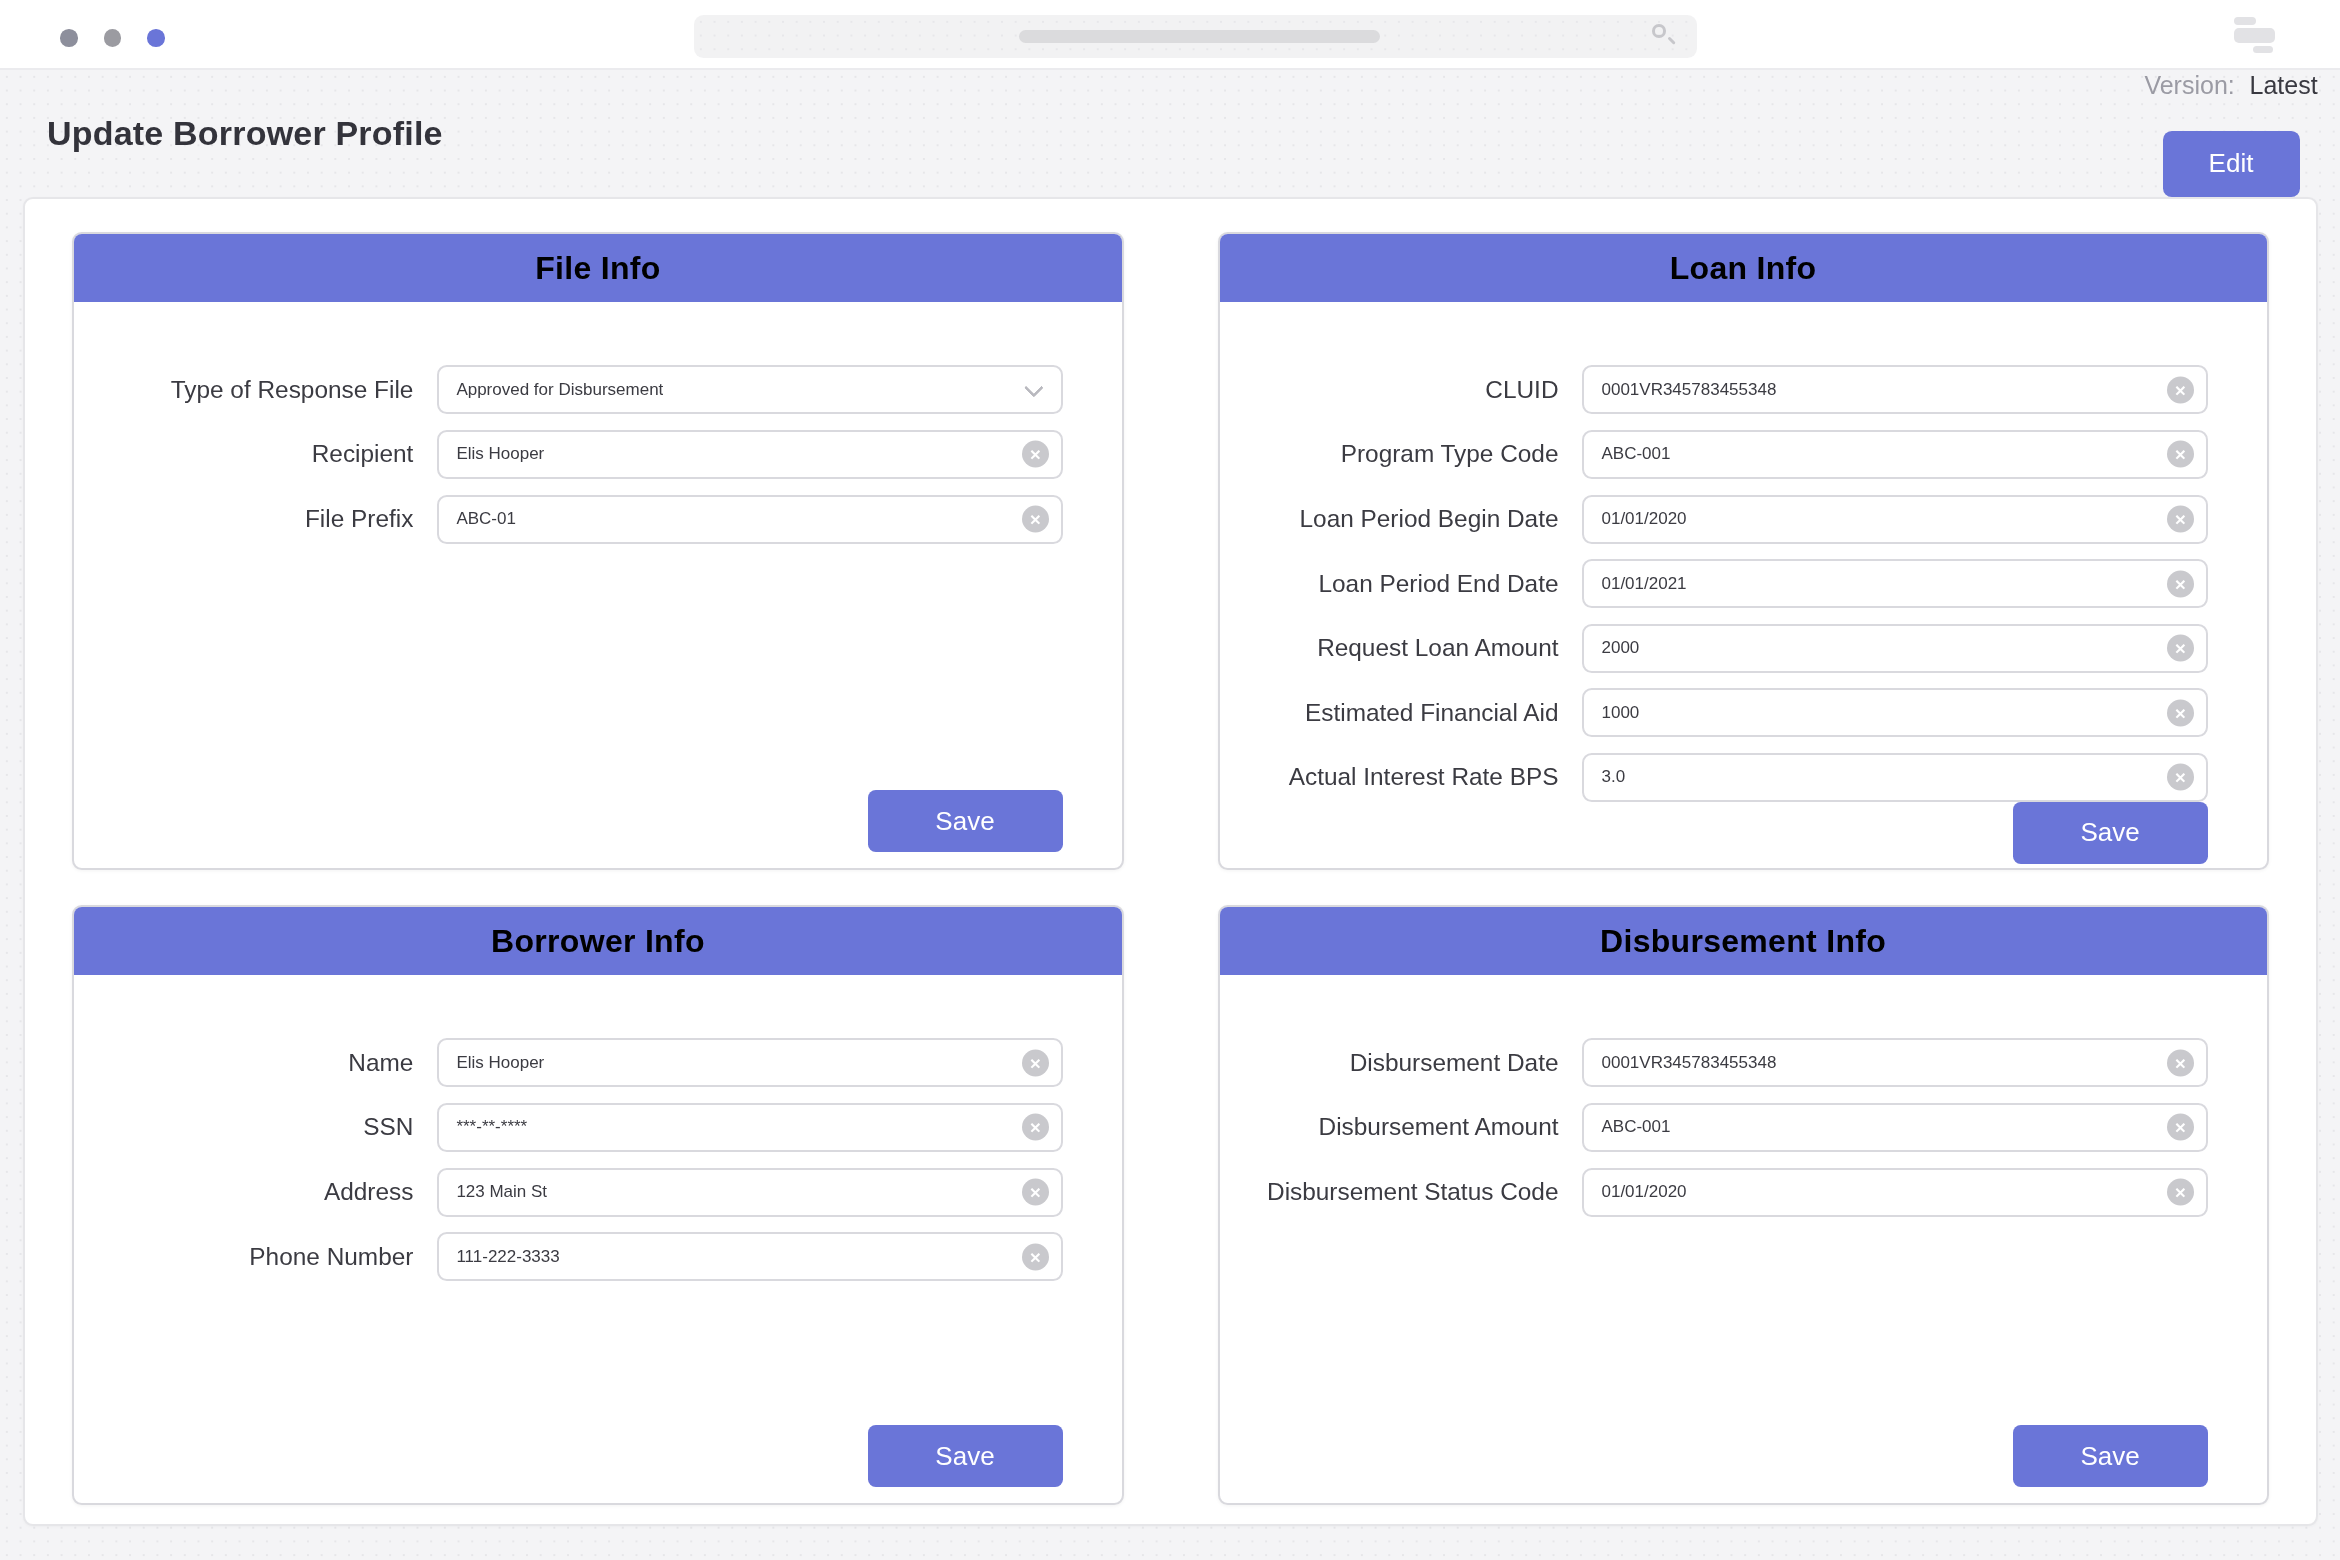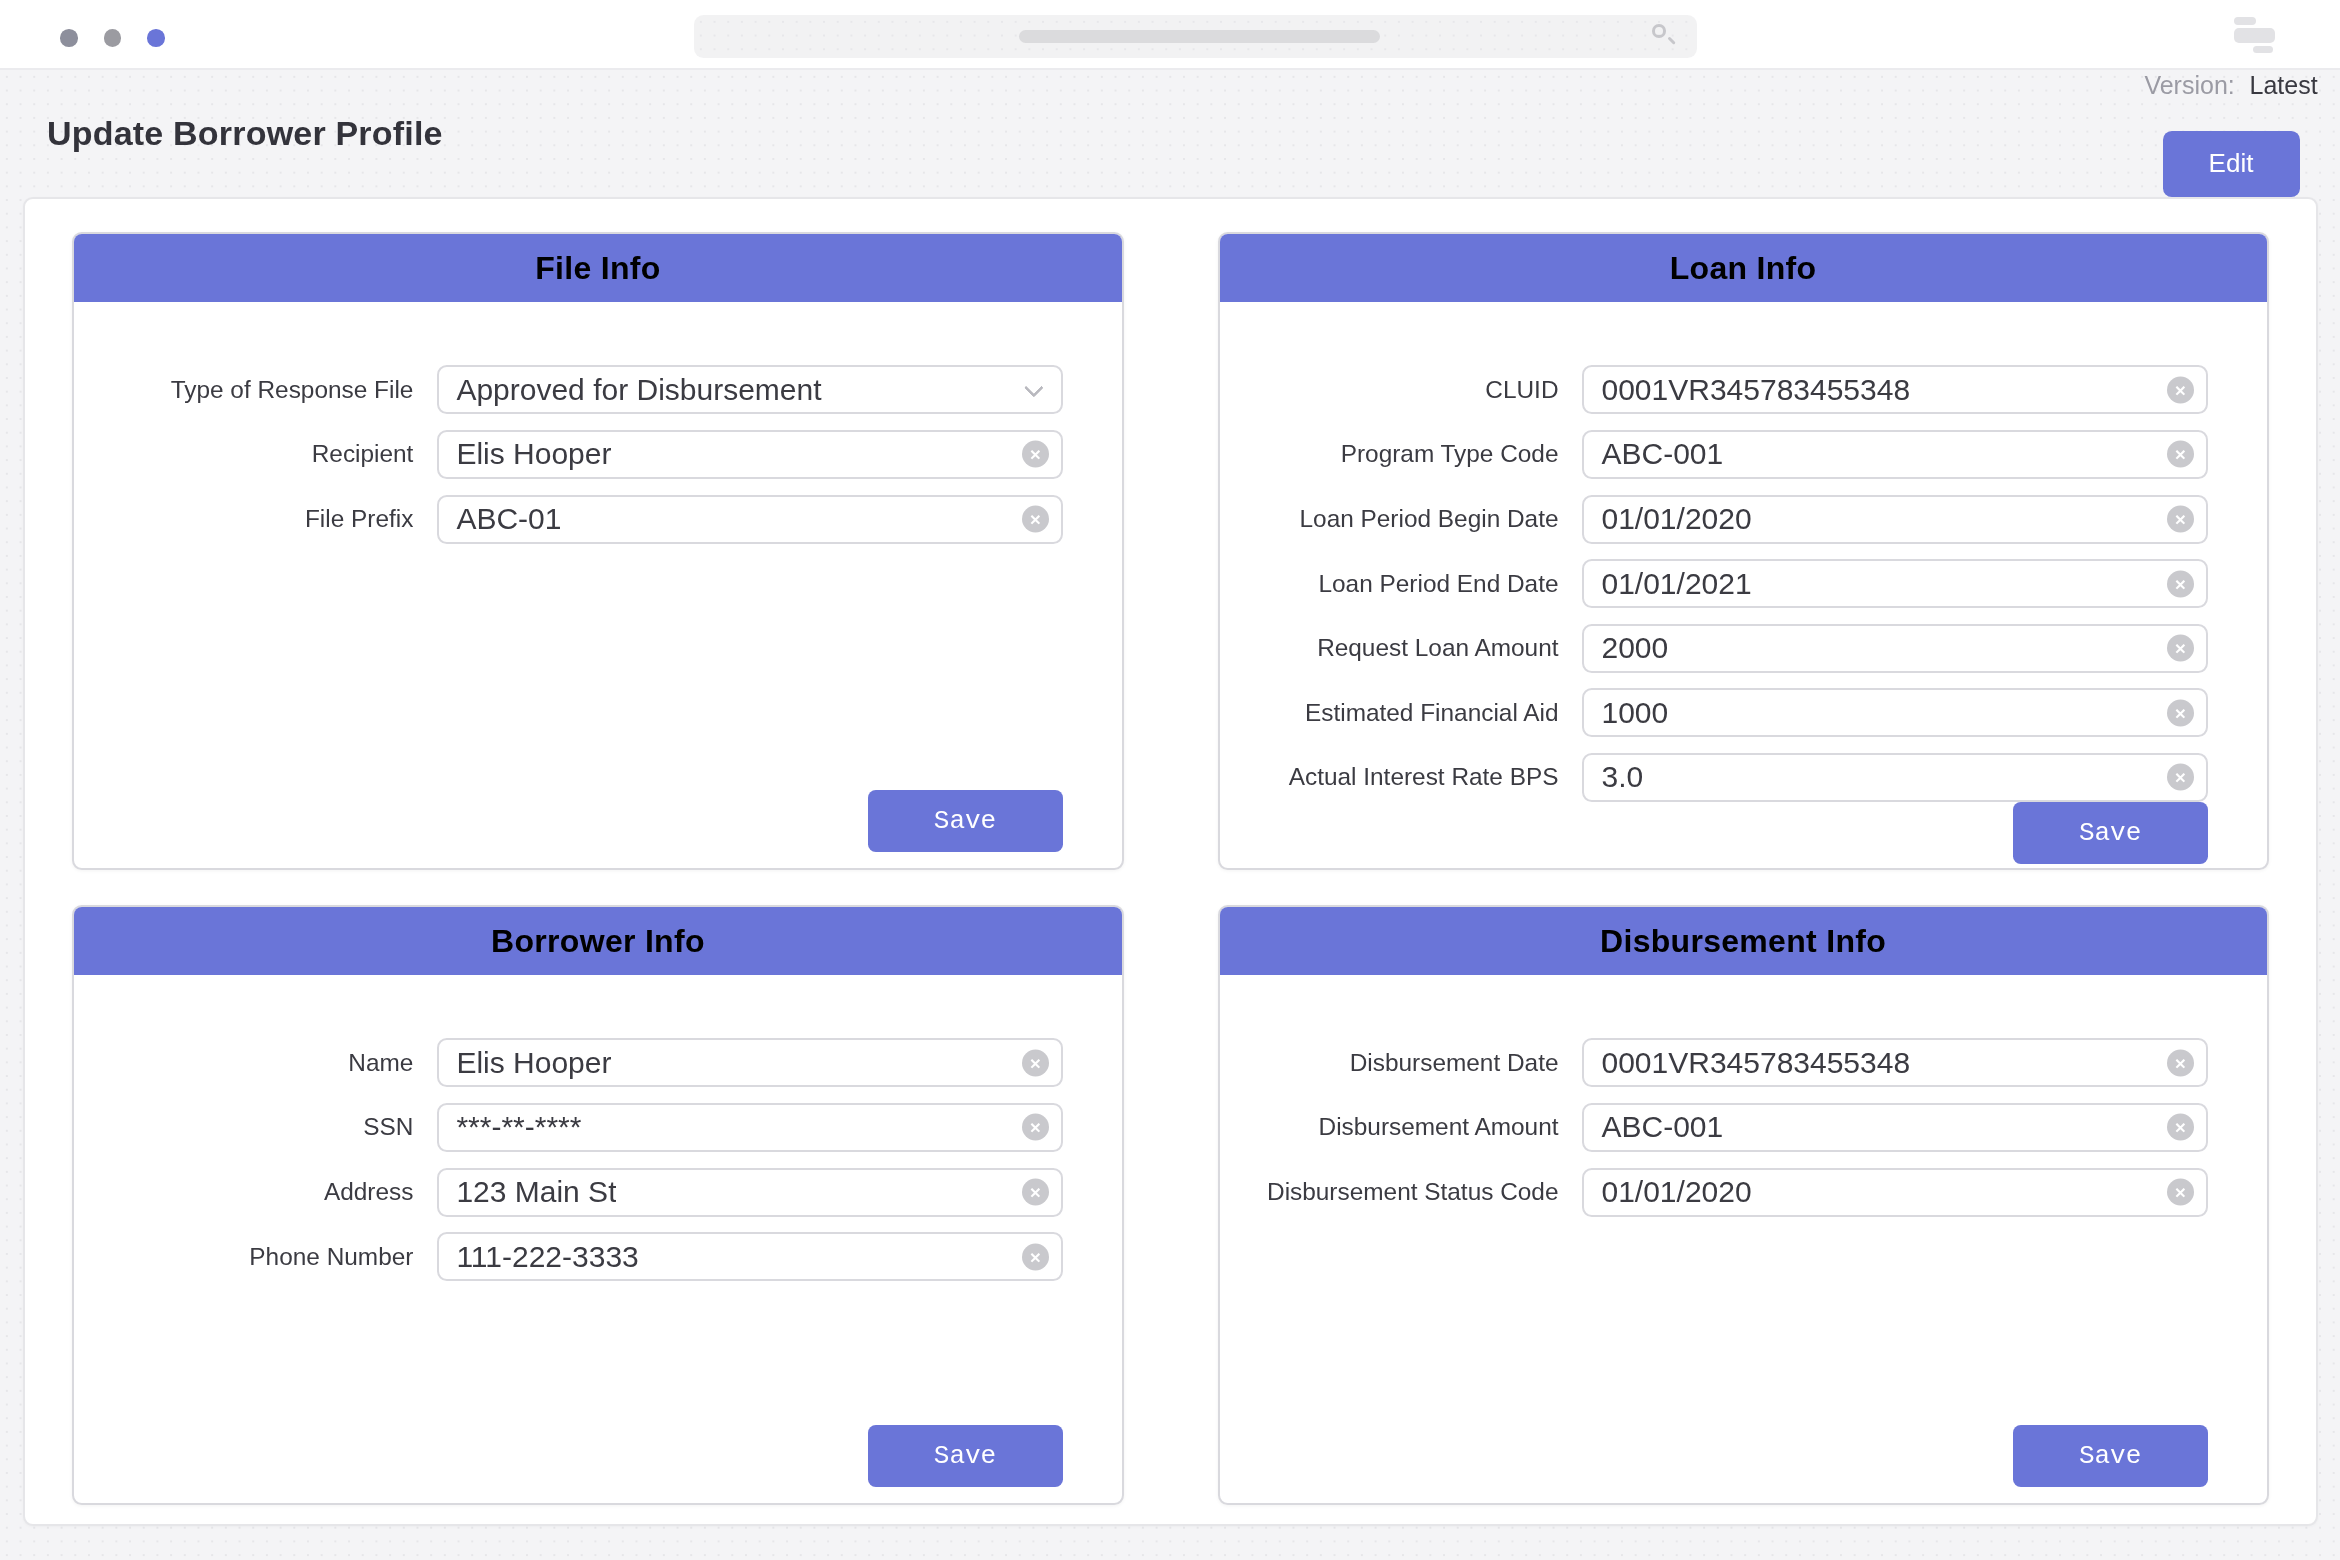--- a/index.html
+++ b/index.html
@@ -60,33 +60,33 @@
     box-shadow:0 1px 3.9px rgba(0,0,0,0.05); }
   .card-header { flex:0 0 68px; background:#6a75d8; display:flex;
     align-items:center; justify-content:center; }
   .card-title { color:#000000; font-size:32px; font-weight:700; letter-spacing:0.3px; }
   .card-fields { display:flex; flex-direction:column; gap:15.6px; padding-top:23.4px;margin-top:40px; }
   .field { display:flex; align-items:center; gap:23.4px; padding:0 59px 0 35px; }
   .field-label { width:304px; text-align:right; font-size:24.4px; color:#3b3b42; }
   .field-input { position:relative; flex:1; height:49px; background:#ffffff;
     border:2px solid #d9d9de; border-radius:9.8px; display:flex; align-items:center;
     padding:0 55px 0 17.6px; cursor:text; }
-  .field-value { font-size:30px; color:#3b3b42; white-space:nowrap; overflow:hidden; }
+  .field-value { font-size:17px; color:#3b3b42; white-space:nowrap; overflow:hidden; }
   .clear-icon { position:absolute; right:11.7px; top:50%; transform:translateY(-50%);
     width:27px; height:27px; border-radius:50%; background:#c9c9cd; color:#ffffff;
     display:flex; align-items:center; justify-content:center; font-size:14.6px;
     font-weight:700; cursor:pointer; }
   .chevron-icon { position:absolute; right:19.5px; top:50%;
     width:13.7px; height:13.7px; border-right:3.4px solid #b9b9bf;
     border-bottom:3.4px solid #b9b9bf; transform:translateY(-68%) rotate(45deg);
     border-radius:2px; }
   .save-row { margin-top:auto; display:flex; justify-content:flex-end;
     padding:0 59px 15.6px 35px; }
   .save-btn { width:195px; height:62px; background:#6a75d8; color:#ffffff;
-    border:none; border-radius:7.8px; font-size:26px; font-family:Liberation Mono, monospace; cursor:pointer; }
+    border:none; border-radius:7.8px; font-size:26px; font-family:Liberation Sans, sans-serif; cursor:pointer; }
 </style>
 </head>
 <body>
 
 <div class="topbar">
   <div class="window-dots">
     <div class="dot dot1"></div>
     <div class="dot dot2"></div>
     <div class="dot dot3"></div>
   </div>

